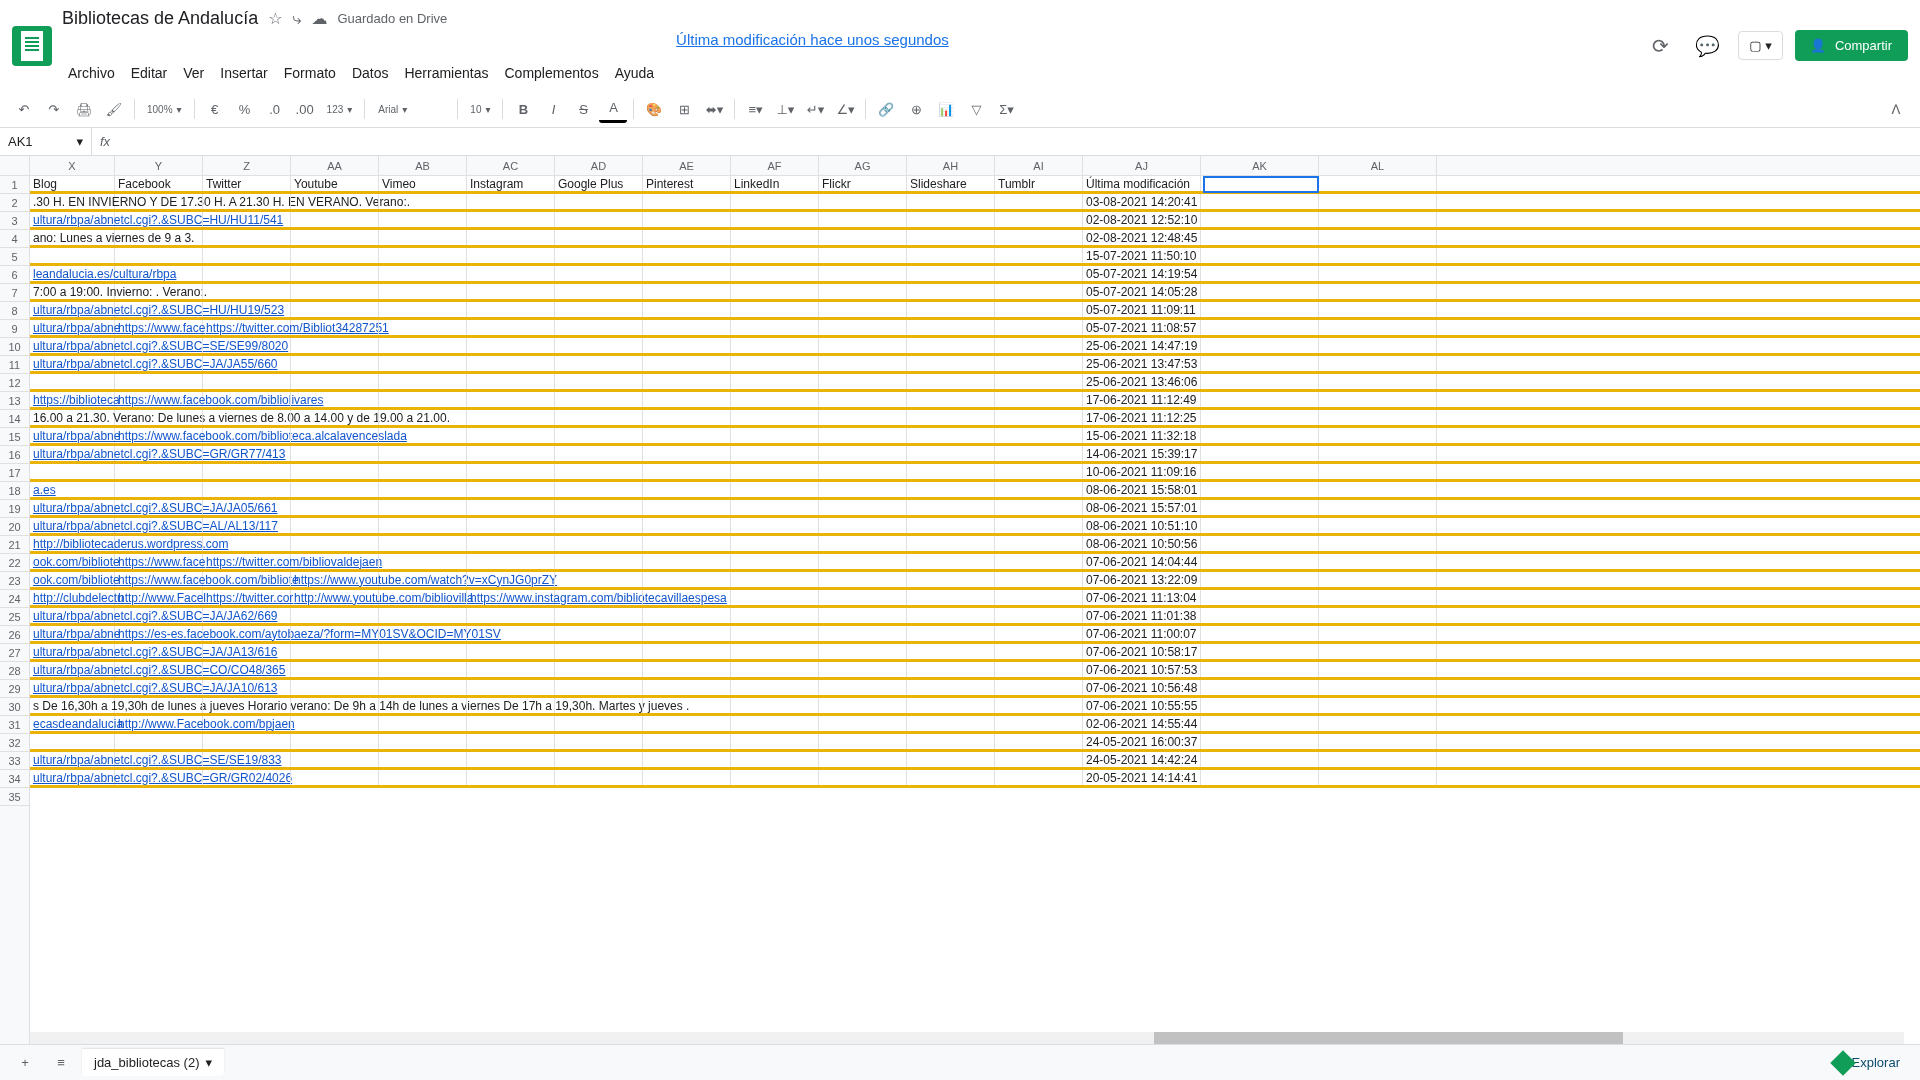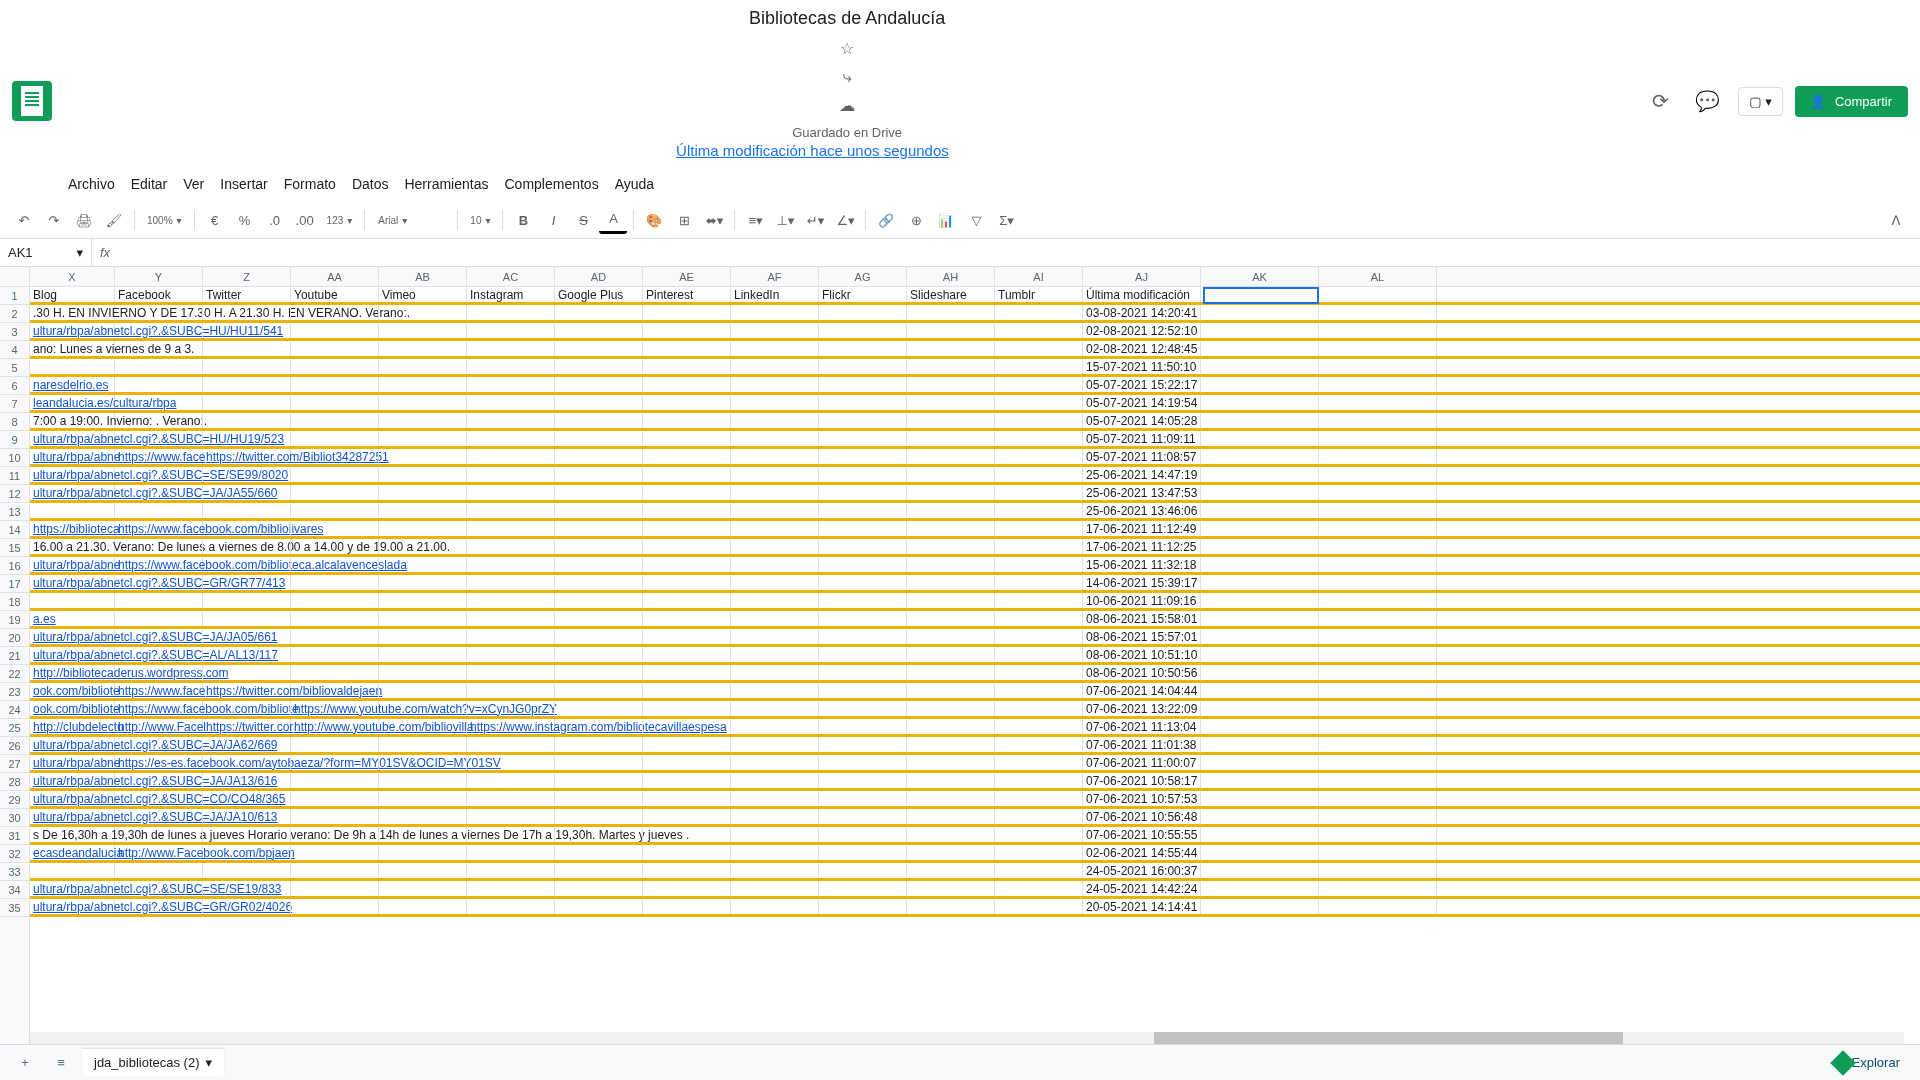--- a/index.html
+++ b/index.html
@@ -3,21 +3,21 @@
 <meta charset="utf-8">
 <style>
 * { margin: 0; padding: 0; box-sizing: border-box; font-family: Arial, sans-serif; }
 body { background: #fff; font-size: 13px; color: #202124; overflow: hidden; }
 
 .header { padding: 8px 12px; display: flex; align-items: center; gap: 10px; }
 .logo { width: 40px; height: 40px; background: #0f9d58; border-radius: 4px; display: flex; align-items: center; justify-content: center; }
 .logo-inner { width: 22px; height: 30px; background: #fff; position: relative; }
 .logo-inner::after { content: ''; position: absolute; top: 6px; left: 4px; right: 4px; height: 2px; background: #0f9d58; box-shadow: 0 4px 0 #0f9d58, 0 8px 0 #0f9d58, 0 12px 0 #0f9d58; }
 .title-area { flex: 1; }
-.doc-title { font-size: 18px; color: #202124; display: flex; align-items: center; gap: 10px; flex-direction: column; }
+.doc-title { font-size: 18px; color: #202124; display: flex; align-items: center; gap: 10px; }
 .star-icon, .cloud-icon { color: #5f6368; font-size: 16px; }
 .save-status { color: #5f6368; font-size: 13px; }
 .menu-bar { display: flex; gap: 4px; font-size: 14px; color: #202124; margin-top: 2px; }
 .menu-item { padding: 2px 6px; cursor: pointer; margin-top: 32px; }
 .last-edit { color: #1a73e8; text-decoration: underline; margin-left: 12px; font-size: 15px; }
 .header-actions { display: flex; align-items: center; gap: 12px; }
 .icon-btn { width: 36px; height: 36px; border-radius: 50%; display: flex; align-items: center; justify-content: center; color: #5f6368; font-size: 20px; cursor: pointer; }
 .present-btn { border: 1px solid #dadce0; border-radius: 4px; padding: 6px 10px; display: flex; align-items: center; gap: 4px; cursor: pointer; }
 .share-btn { background: #0f9d58; color: #fff; padding: 8px 16px; border-radius: 4px; display: flex; align-items: center; gap: 8px; font-weight: 500; cursor: pointer; }
 
@@ -293,37 +293,20 @@
         <div class="cell cw-AE"></div>
         <div class="cell cw-AF"></div>
         <div class="cell cw-AG"></div>
         <div class="cell cw-AH"></div>
         <div class="cell cw-AI"></div>
         <div class="cell cw-AJ">15-07-2021 11:50:10</div>
         <div class="cell cw-AK"></div>
         <div class="cell cw-AL"></div>
       </div>
       <div class="row">
-        <div class="cell cw-X link">naresdelrio.es</div>
-        <div class="cell cw-Y"></div>
-        <div class="cell cw-Z"></div>
-        <div class="cell cw-AA"></div>
-        <div class="cell cw-AB"></div>
-        <div class="cell cw-AC"></div>
-        <div class="cell cw-AD"></div>
-        <div class="cell cw-AE"></div>
-        <div class="cell cw-AF"></div>
-        <div class="cell cw-AG"></div>
-        <div class="cell cw-AH"></div>
-        <div class="cell cw-AI"></div>
-        <div class="cell cw-AJ">05-07-2021 15:22:17</div>
-        <div class="cell cw-AK"></div>
-        <div class="cell cw-AL"></div>
-      </div>
-      <div class="row">
         <div class="cell cw-X link">leandalucia.es/cultura/rbpa</div>
         <div class="cell cw-Y"></div>
         <div class="cell cw-Z"></div>
         <div class="cell cw-AA"></div>
         <div class="cell cw-AB"></div>
         <div class="cell cw-AC"></div>
         <div class="cell cw-AD"></div>
         <div class="cell cw-AE"></div>
         <div class="cell cw-AF"></div>
         <div class="cell cw-AG"></div>

